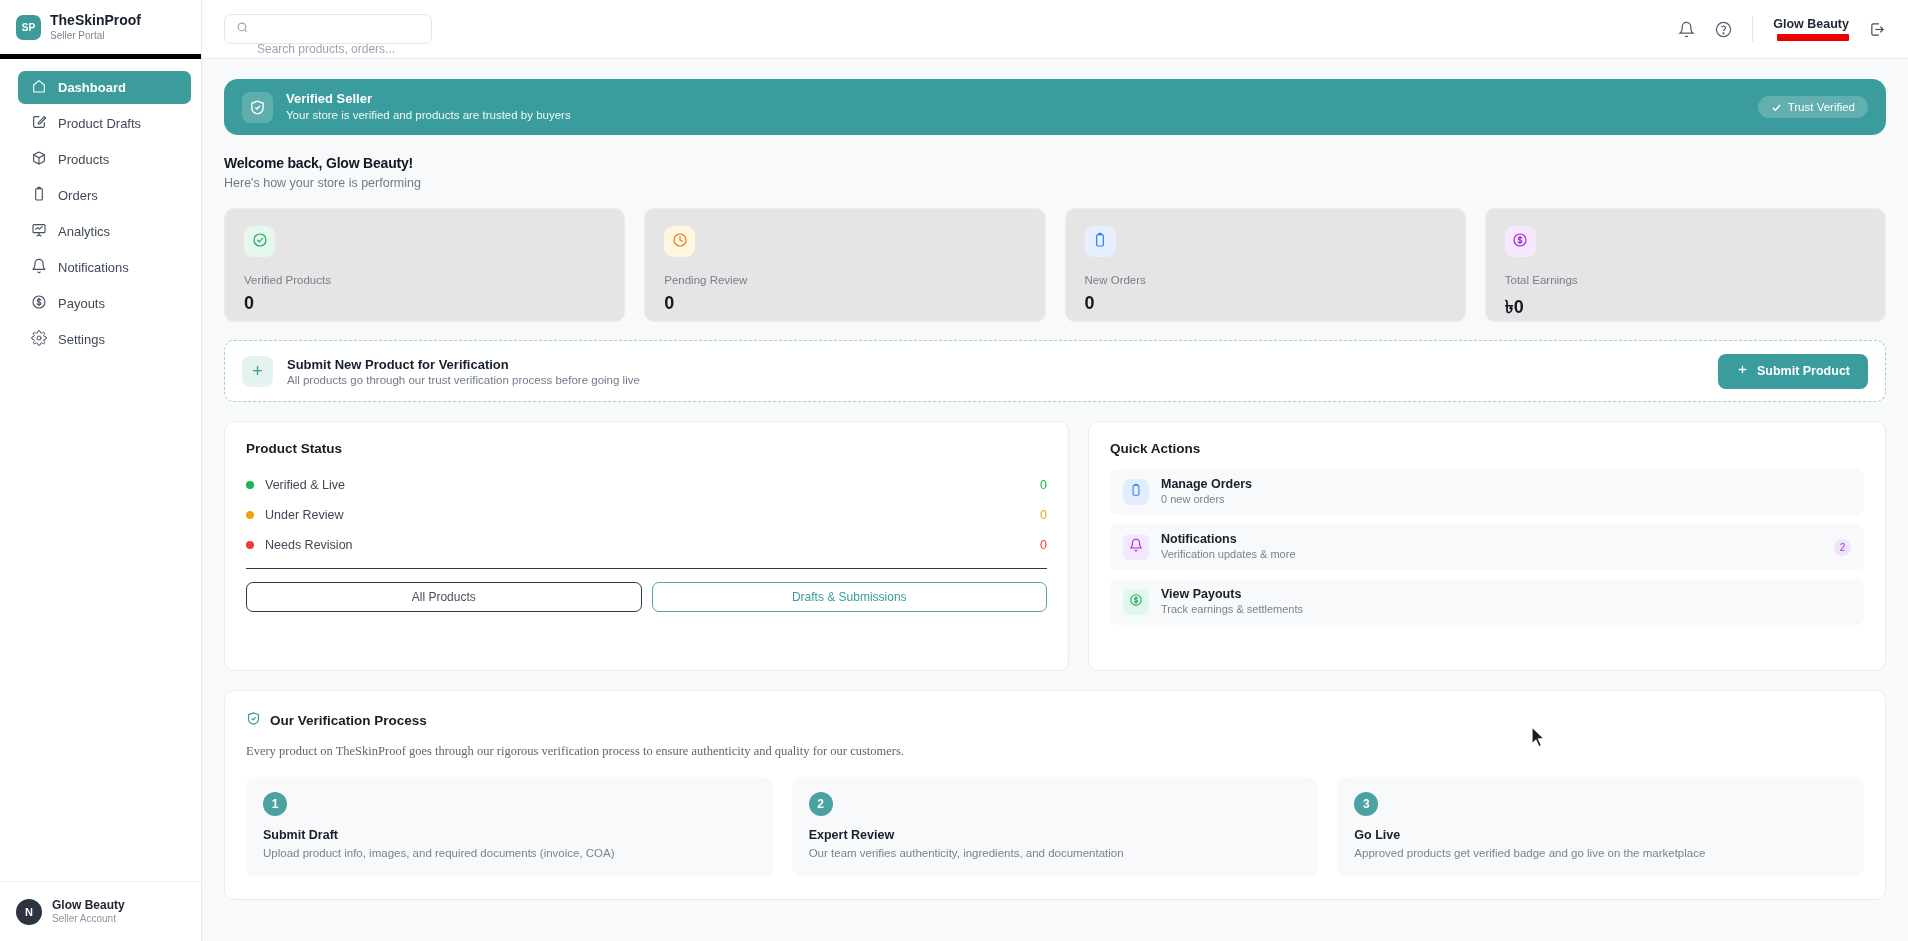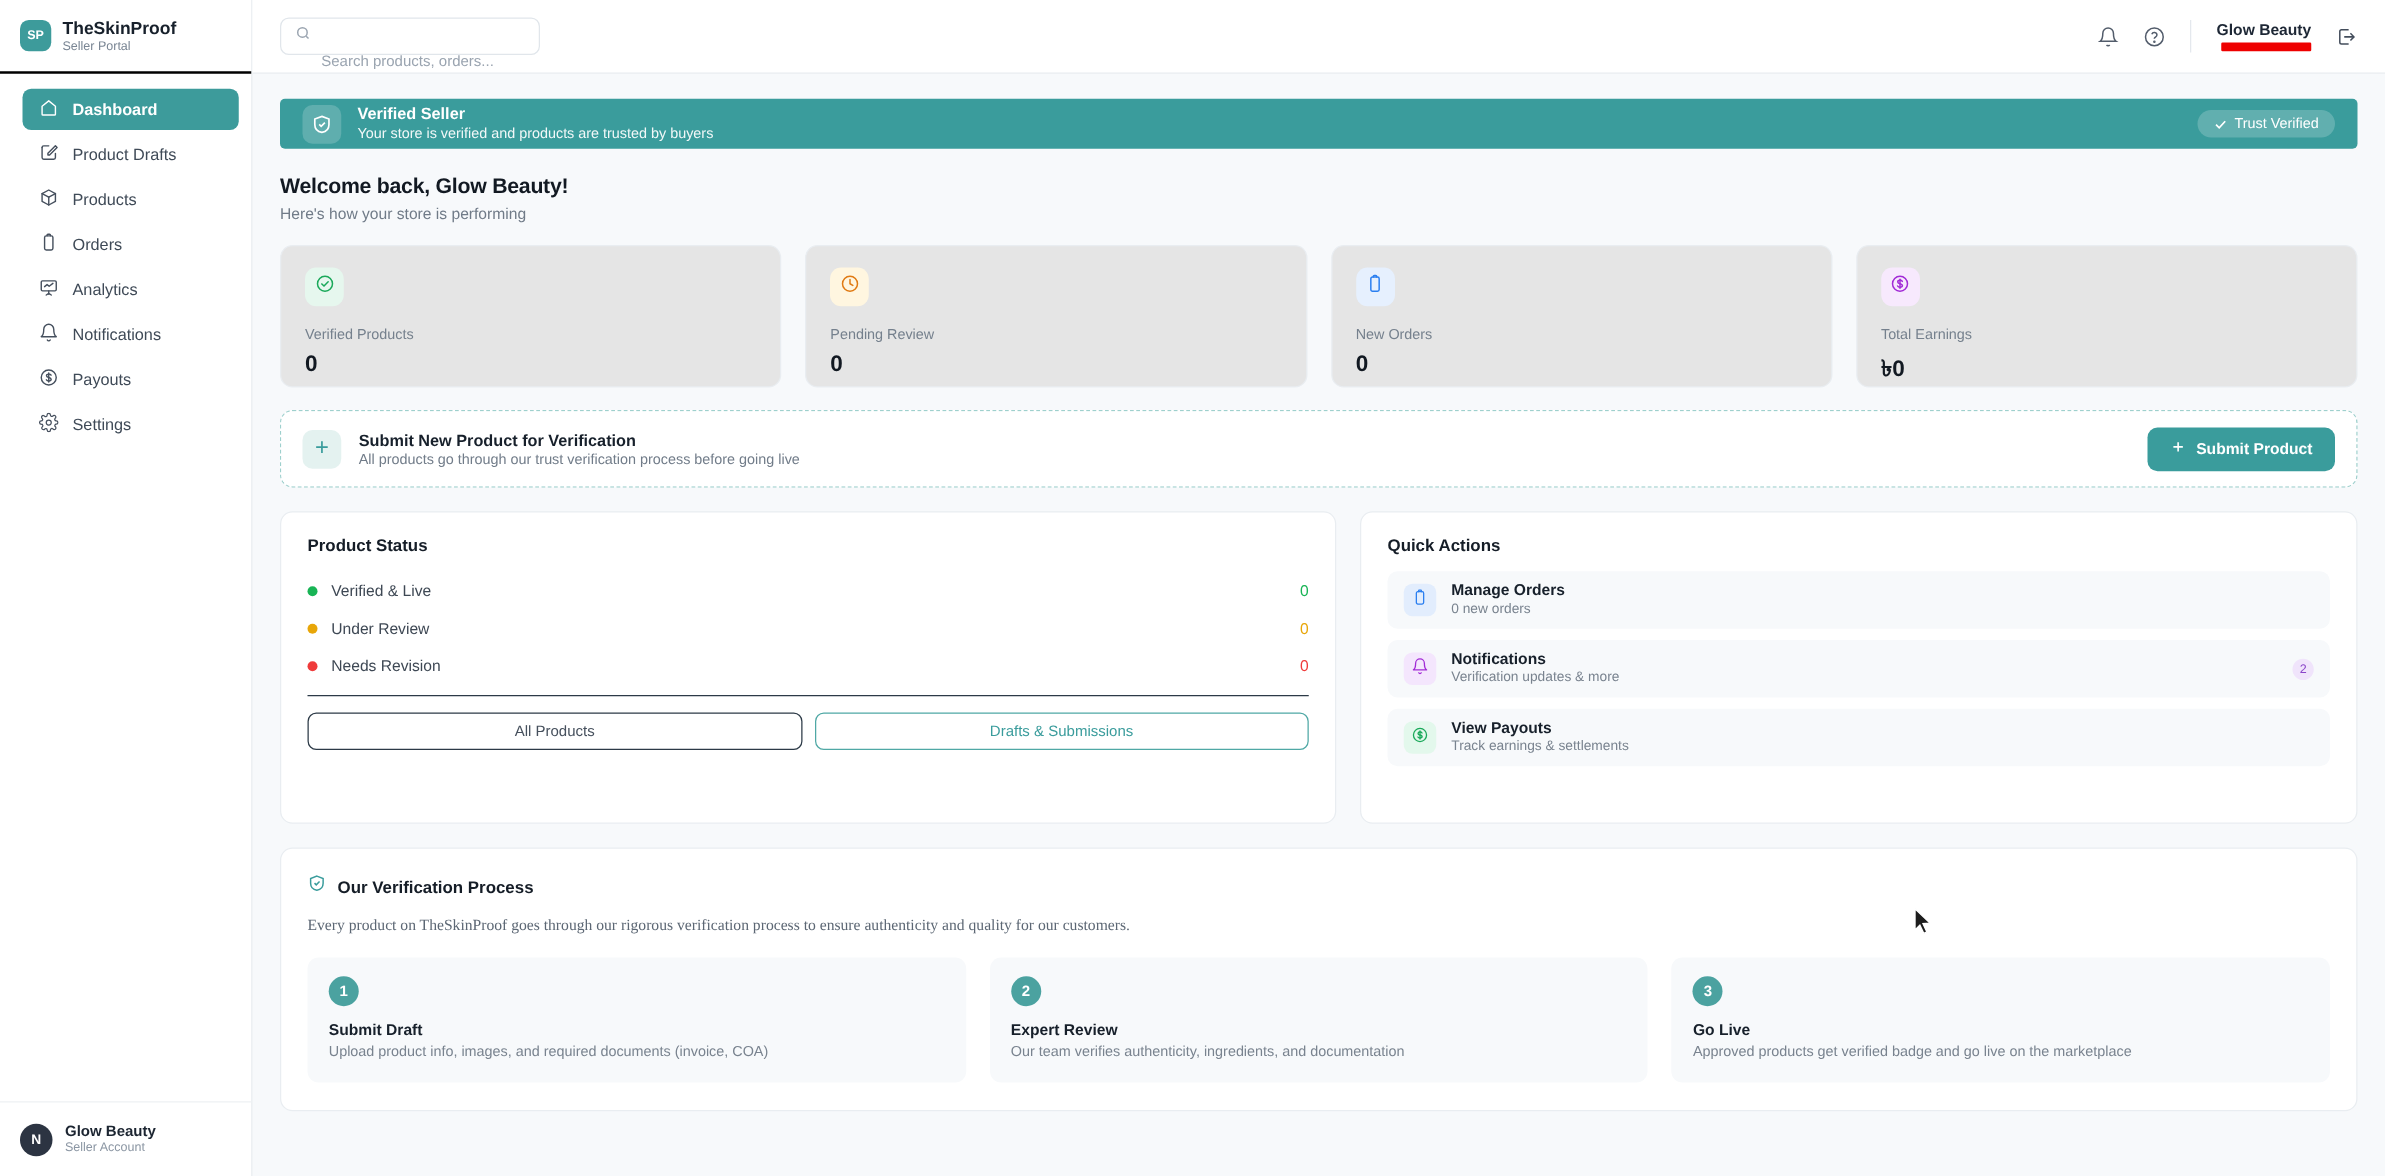--- a/index.html
+++ b/index.html
@@ -12,21 +12,21 @@
   .app { display: flex; width: 1908px; height: 941px; }
 
   
   .sidebar {
     width: 202px; height: 941px; background: #ffffff;
     border-right: 1px solid #e8ecf0;
     display: flex; flex-direction: column; flex: 0 0 202px;
   }
   .brand {
     height: 59px; display: flex; align-items: center; padding: 0 16px;
-    border-bottom: 2px solid #000000; gap: 9px;
+    border-bottom: 5px solid #000000; gap: 9px;
   }
   .brand-logo {
     width: 25px; height: 25px; border-radius: 7px; background: #3d9b9b;
     color: #fff; font-size: 10px; font-weight: bold;
     display: flex; align-items: center; justify-content: center; flex: 0 0 25px;
   }
   .brand-text { display: flex; flex-direction: column; line-height: 1.15; }
   .brand-name { font-size: 14px; font-weight: bold; color: #17202b; }
   .brand-sub { font-size: 10px; color: #7a8694; margin-top: 2px; }
 
@@ -71,37 +71,37 @@
   .icon-btn { cursor: pointer; color: #525c6b; display: flex; }
   .topbar-div { width: 1px; height: 26px; background: #e4e8ed; }
   .user-block { display: flex; flex-direction: column; align-items: flex-end; gap: 3px; }
   .user-name { font-size: 12.5px; font-weight: bold; color: #1d2735; }
   .redacted { width: 72px; height: 7px; background: #ee0000; border-radius: 1px; }
 
   .content { flex: 1; overflow: hidden; padding: 20px 22px 0 22px; }
 
   
   .banner {
-    background: #3a9c9c; border-radius: 4px; height: 40px;
+    background: #3a9c9c; border-radius: 14px; height: 56px;
     display: flex; align-items: center; padding: 0 18px; gap: 13px; color: #fff;
   }
   .banner-icon {
     width: 31px; height: 31px; border-radius: 8px; background: rgba(255,255,255,0.19);
     display: flex; align-items: center; justify-content: center; flex: 0 0 31px;
   }
   .banner-title { font-size: 13px; font-weight: bold; line-height: 1.3; }
   .banner-sub { font-size: 11.5px; opacity: 0.93; line-height: 1.3; margin-top: 1px; }
   .banner-badge {
     margin-left: auto; background: rgba(255,255,255,0.2); border-radius: 12px;
     padding: 5px 13px; font-size: 11.5px; display: flex; align-items: center; gap: 6px;
   }
 
   
   .welcome { margin-top: 20px; }
-  .welcome h1 { font-size: 17px; font-weight: bold; color: #121922; letter-spacing: -0.2px; }
+  .welcome h1 { font-size: 14px; font-weight: bold; color: #121922; letter-spacing: -0.2px; }
   .welcome p { font-size: 12.5px; color: #707b88; margin-top: 5px; }
 
   
   .stats { display: flex; gap: 19px; margin-top: 18px; }
   .stat {
     flex: 1; background: #e5e5e5; border: 1px solid #e9edf1; border-radius: 10px;
     padding: 17px 19px 21px 19px; height: 114px;
   }
   .stat-icon {
     width: 31px; height: 31px; border-radius: 9px;

